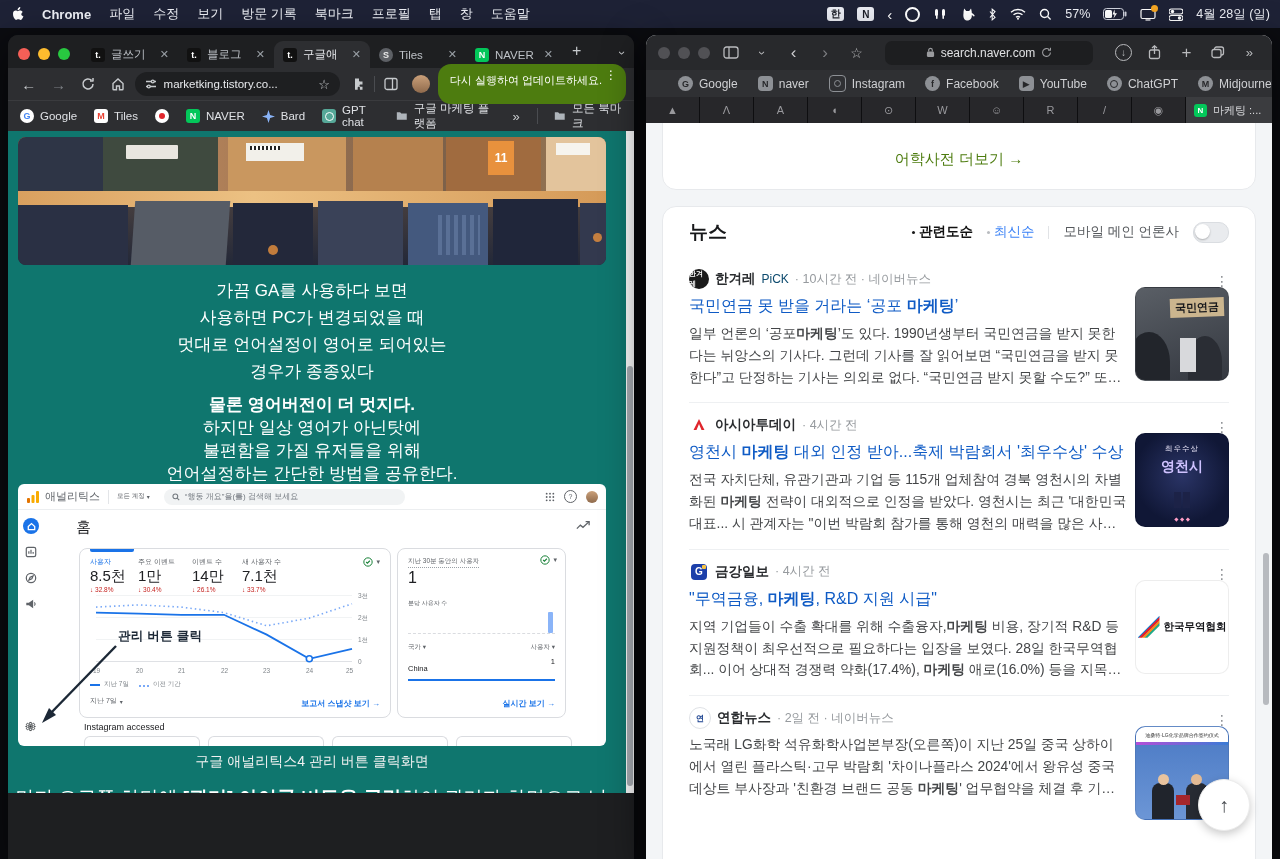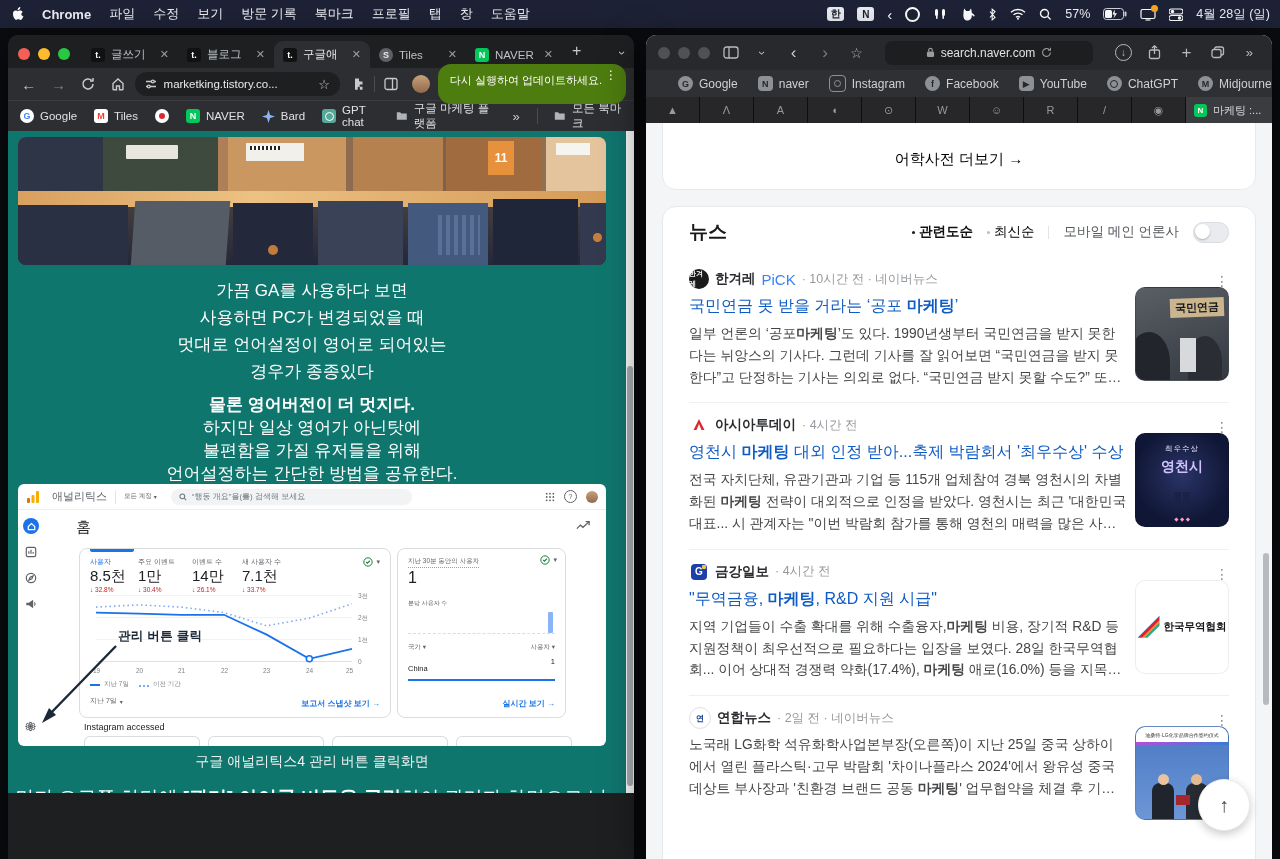--- a/index.html
+++ b/index.html
@@ -52,21 +52,21 @@
 
   
   #hero{left:10px;top:6px;width:588px;height:128px;border-radius:8px;overflow:hidden;
     background:linear-gradient(#6b5646,#232838)}
   #hero div{position:absolute}
 
   
   #gacard{left:10px;top:353px;width:588px;height:262px;background:#fff;border-radius:6px;overflow:hidden;
     font-family:"Liberation Sans",sans-serif}
   .gatop{position:absolute;left:0;top:0;right:0;height:26px;border-bottom:1px solid #eceef0;display:flex;align-items:center;padding:0 8px;box-sizing:border-box}
-  .gabrand{color:#5f6368;font-size:11px;margin-left:12px}
+  .gabrand{color:#5f6368;font-size:11px;margin-left:5px}
   .gasearch{height:16px;background:#f1f3f4;border-radius:9px;display:flex;align-items:center;gap:5px;
     padding:0 8px;color:#747a80;font-size:8px;width:225px}
   .gcard{position:absolute;top:64px;height:168px;border:1px solid #dadce0;border-radius:8px;background:#fff}
   .glabel{font-size:7px;color:#5f6368}
   .gval{font-size:15px;color:#202124}
   .gdelta{font-size:6.5px;color:#c5221f}
   .gablue{color:#1a73e8}
   .gtick{position:absolute;font-size:6.5px;color:#80868b}
   .raillink{position:absolute;font-size:8px;color:#1a73e8;font-weight:700}
   #gaAnnot{position:absolute;left:100px;top:144px;font-size:12.5px;font-weight:800;color:#1c2836;letter-spacing:.3px}
@@ -87,38 +87,38 @@
   .sfav .it{display:flex;align-items:center;gap:6px}
   .micon{width:15px;height:15px;border-radius:4px;background:#8d9095;color:#26272a;font-size:9px;font-weight:700;
     display:flex;align-items:center;justify-content:center}
   .stabs{height:26px;background:#19191b;display:flex;align-items:stretch}
   .ptab{width:53px;border-right:1px solid #0e0e10;background:#27272a;display:flex;align-items:center;justify-content:center;
     color:#99999d;font-size:11px}
   .atab{flex:1;background:#3b3c3f;display:flex;align-items:center;gap:6px;padding:0 8px;color:#d9dadd;font-size:11px}
   #scontent{position:relative;height:736px;background:#f3f5f7;overflow:hidden}
   .ncard{position:absolute;left:16px;width:594px;background:#fff;border:1px solid #e7e9ec;box-sizing:border-box}
   #dictcard{top:-14px;height:81px;border-radius:14px;display:flex;align-items:flex-end;justify-content:center;padding-bottom:20px}
-  #dictcard .t{color:#000000;font-size:15px}
+  #dictcard .t{color:#4d7c0f;font-size:15px}
   #newscard{top:83px;height:700px;border-radius:14px;padding:0 26px}
   .nhead{display:flex;align-items:center;height:50px}
   .ntitle{font-size:19px;font-weight:700;color:#17181a}
   .sort{display:flex;align-items:center;gap:14px;margin-left:auto;font-size:13.5px}
   .dot{width:3px;height:3px;border-radius:50%;background:#1a1a1a;margin-right:4px}
   .sorton{color:#111;font-weight:700;display:flex;align-items:center}
-  .sortoff{color:#000000;display:flex;align-items:center}
+  .sortoff{color:#3b82f6;display:flex;align-items:center}
   .sortoff .dot{background:#b9bcc0}
   .vdiv{width:1px;height:13px;background:#e1e3e6}
   .toglab{color:#55585c;font-size:13.5px}
   .toggle{width:34px;height:19px;border-radius:10px;background:#e9ebee;border:1px solid #dadde1;position:relative}
   .knob{position:absolute;left:1px;top:1px;width:15px;height:15px;border-radius:50%;background:#fff;box-shadow:0 1px 2px rgba(0,0,0,.25)}
   .nitem{position:relative;padding:12px 0 14px;border-bottom:1px solid #eef0f2}
   .nitem:last-child{border-bottom:none}
   .nmeta{display:flex;align-items:center;gap:6px;height:20px;font-size:12.5px;color:#969a9e}
   .nsrc{font-size:13.5px;font-weight:700;color:#2a2c2f}
-  .npick{color:#3b82f6;font-size:15px}
+  .npick{color:#0c4a6e;font-size:12px}
   .slogo{width:20px;height:20px;border-radius:50%;flex:none;display:flex;align-items:center;justify-content:center;
     font-size:7px;color:#fff;font-weight:700}
   .kebab{position:absolute;right:0;top:16px;color:#8b8e92;font-size:14px}
   .nlink{display:block;margin-top:7px;font-size:16px;color:#0f5bc5;width:440px;white-space:nowrap;overflow:hidden;text-decoration:none}
   .nbody{margin-top:6px;width:438px;font-size:13.8px;line-height:21.8px;color:#434547;
     display:-webkit-box;-webkit-line-clamp:3;-webkit-box-orient:vertical;overflow:hidden;max-height:66px}
   .thumb{position:absolute;right:0;top:30px;width:94px;height:94px;border-radius:10px;overflow:hidden;
     border:1px solid rgba(0,0,0,.07);box-sizing:border-box}
   #fab{position:absolute;left:552px;top:656px;width:50px;height:50px;border-radius:50%;background:#fff;
     border:1px solid #ececec;box-shadow:0 3px 10px rgba(0,0,0,.22);display:flex;align-items:center;justify-content:center;

